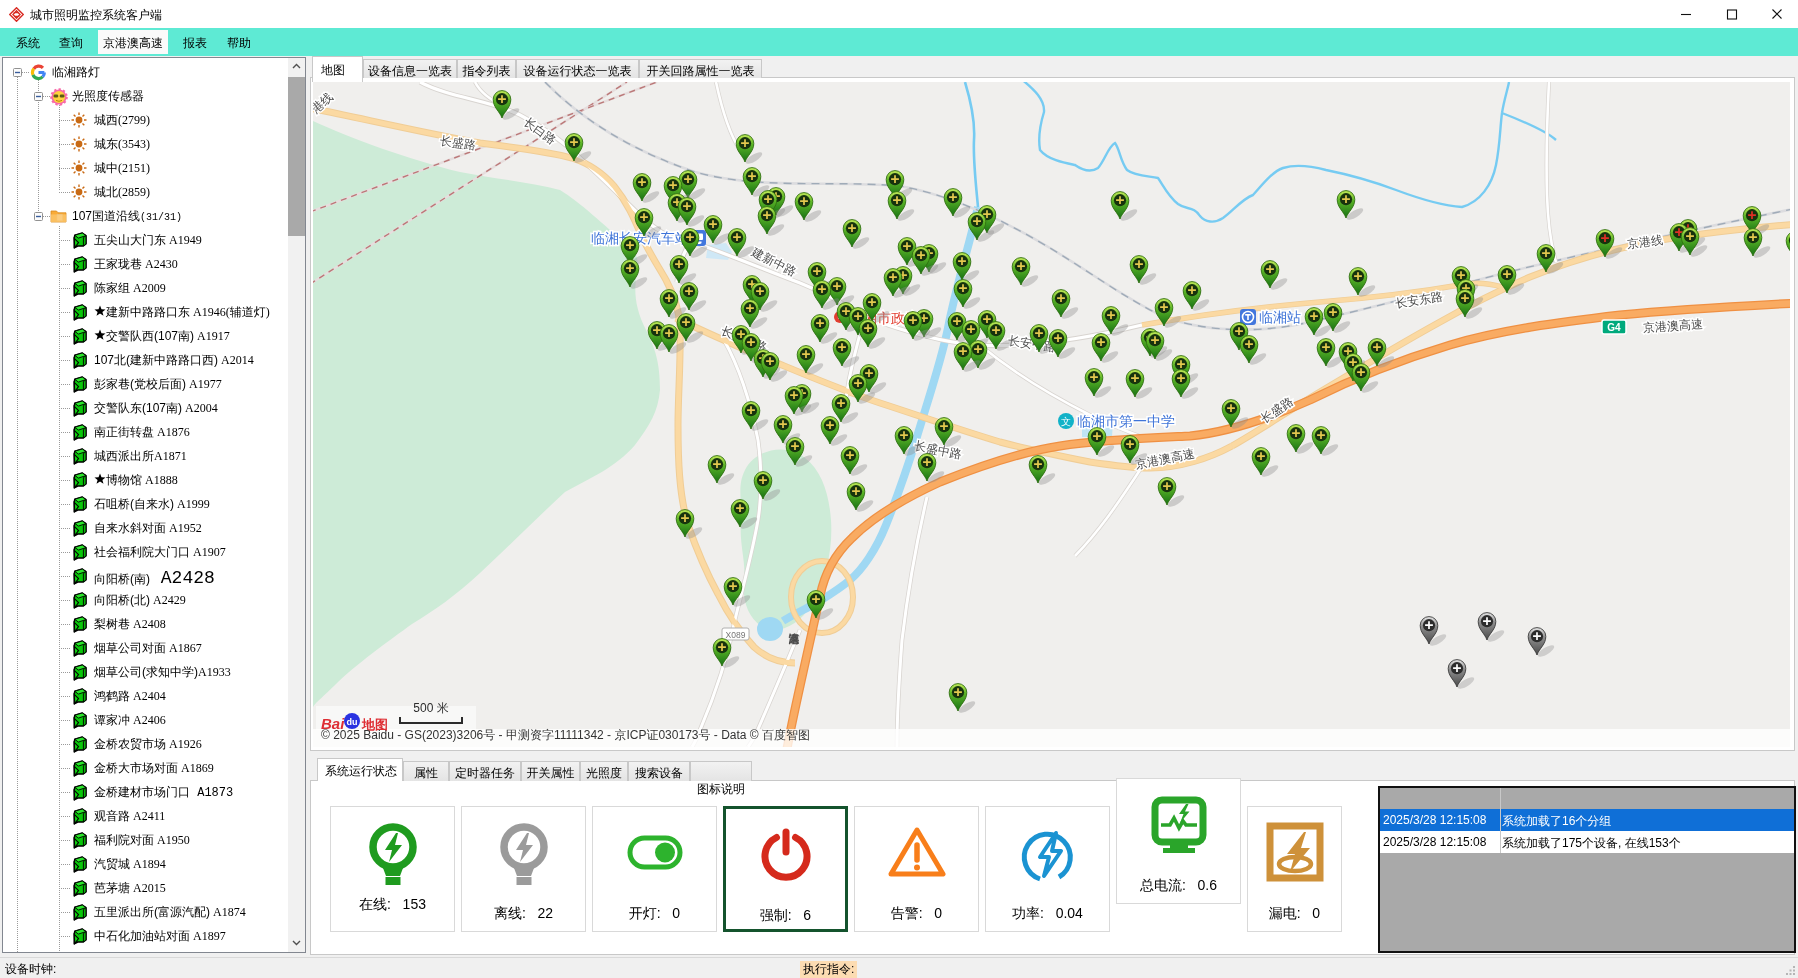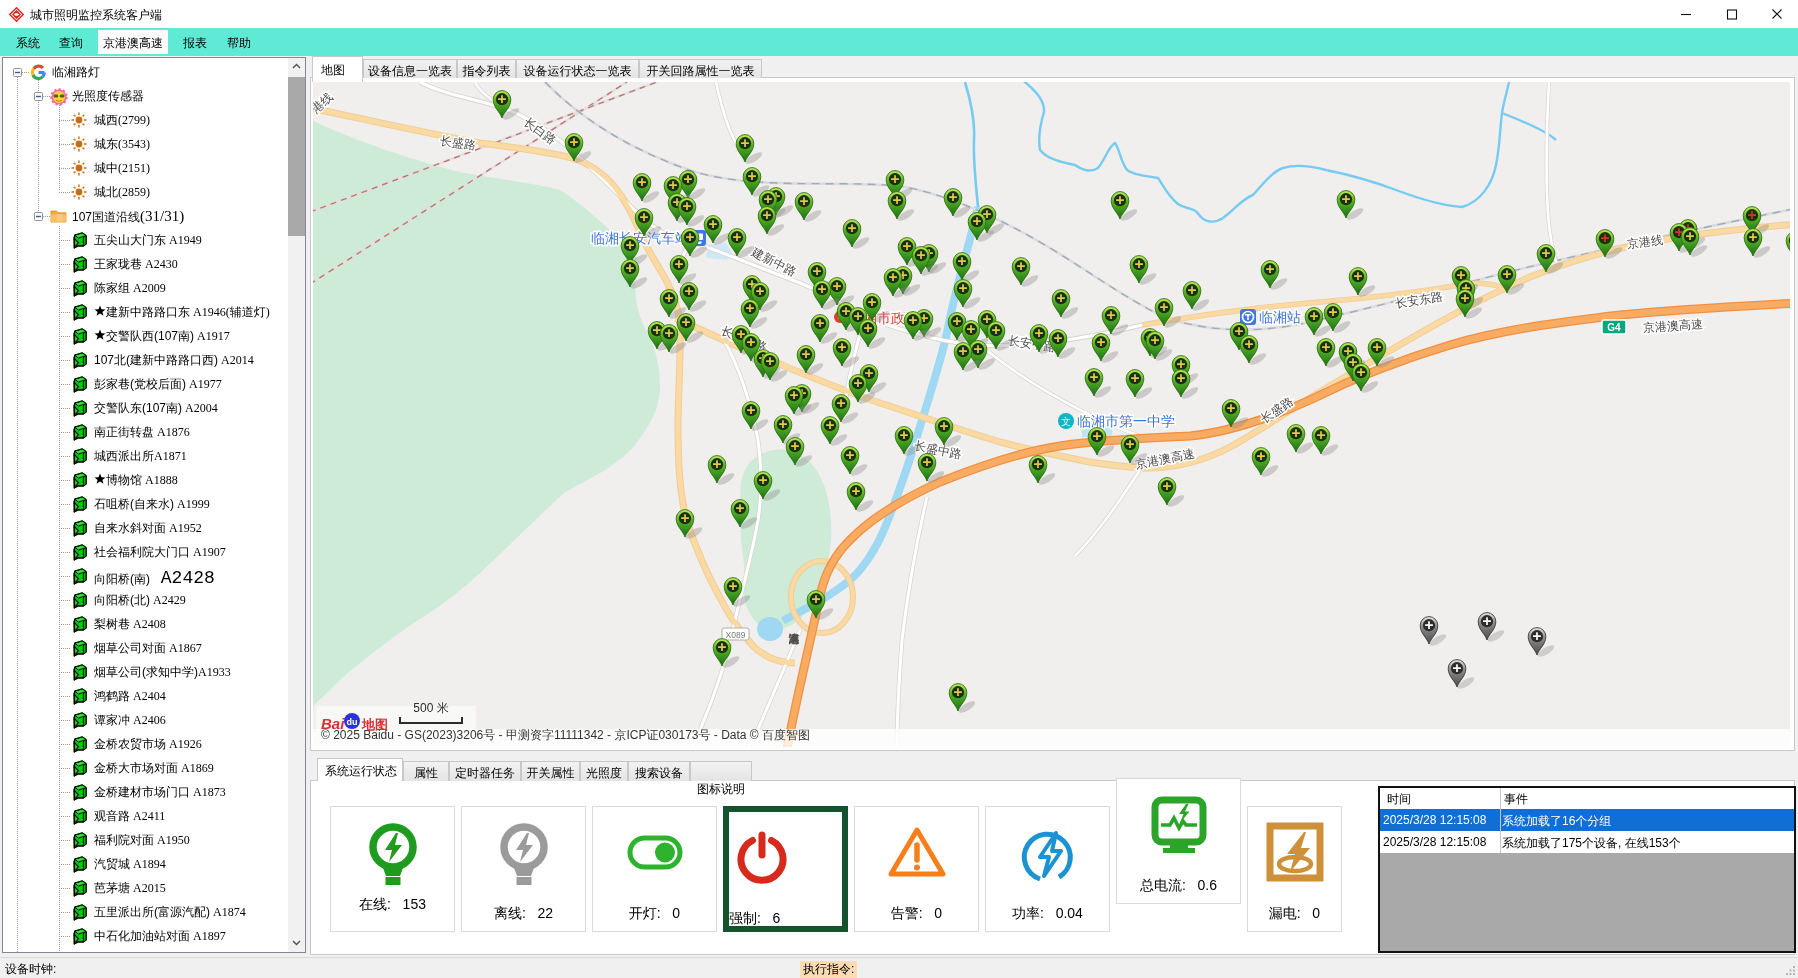--- a/index.html
+++ b/index.html
@@ -395,21 +395,21 @@
         <rect x="0.5" y="0.5" width="8" height="8" fill="#fcfcfc" stroke="#919191" rx="1"></rect>
         <path d="M2,4.5 h5" stroke="#3a5d9c" stroke-width="1.4"></path>
       </svg>
 <div style="position:absolute;left:49px;top:206.5px;width:18px;height:17px">
         <svg class="ti" width="17" height="16" viewBox="0 0 17 16">
 <path d="M1,3 h5.5 l1.5,1.8 H16 V14 H1 Z" fill="#f9ab38" stroke="#d88a1e" stroke-width="0.8"></path>
 <rect x="7" y="6.8" width="5.5" height="6" fill="#fff" stroke="#ccc" stroke-width="0.6"></rect>
 <path d="M1,6.4 H16 V14 H1 Z" fill="#fbc367" opacity="0.85"></path>
         </svg>
       </div>
-<span style="position:absolute;left:71px;top:207.0px;font-size:12px;white-space:nowrap">107国道沿线<span style="font-family:Liberation Serif, serif;font-size:15px">(31/31)</span></span>
+<span style="position:absolute;left:71px;top:207.0px;font-size:12px;white-space:nowrap">107国道沿线<span style="font-family:Liberation Mono, monospace;font-size:10px">(31/31)</span></span>
 <div style="position:absolute;left:58px;top:239.0px;width:12px;height:1px;background-image:repeating-linear-gradient(to right,#9a9a9a 0 1px,transparent 1px 2px)"></div>
 <div style="position:absolute;left:70px;top:230.5px;width:18px;height:17px">
         <svg class="ti" width="16" height="17" viewBox="0 0 16 17">
 <path d="M3.2,6.2 L3.8,3.2 L11.3,1 L15,3.6 L15,12 L12.3,14 L6.8,14 L3.2,15.8 Z" fill="#09c709" stroke="#000" stroke-width="1.5" stroke-linejoin="round"></path>
 <path d="M3.8,3.2 L11.3,1 L15,3.6 L7.3,6.1 Z" fill="#2ae52a" stroke="#000" stroke-width="0.9"></path>
 <path d="M12.4,5.6 L15,3.6 L15,12 L12.4,14 Z" fill="#0ab50a" stroke="#000" stroke-width="0.9"></path>
 <path d="M3.2,6.3 L7.5,10.5 L3.8,15.5 Z" fill="#12d412" stroke="#000" stroke-width="1.1"></path>
         </svg>
       </div>
 <span style="position:absolute;left:93px;top:231.0px;font-size:12px;white-space:nowrap">五尖山大门东<span style="font-family:'Liberation Serif',serif;font-size:12px"> A1949</span></span>
@@ -641,21 +641,21 @@
 <span style="position:absolute;left:93px;top:759.0px;font-size:12px;white-space:nowrap">金桥大市场对面<span style="font-family:'Liberation Serif',serif;font-size:12px"> A1869</span></span>
 <div style="position:absolute;left:58px;top:791.0px;width:12px;height:1px;background-image:repeating-linear-gradient(to right,#9a9a9a 0 1px,transparent 1px 2px)"></div>
 <div style="position:absolute;left:70px;top:782.5px;width:18px;height:17px">
         <svg class="ti" width="16" height="17" viewBox="0 0 16 17">
 <path d="M3.2,6.2 L3.8,3.2 L11.3,1 L15,3.6 L15,12 L12.3,14 L6.8,14 L3.2,15.8 Z" fill="#09c709" stroke="#000" stroke-width="1.5" stroke-linejoin="round"></path>
 <path d="M3.8,3.2 L11.3,1 L15,3.6 L7.3,6.1 Z" fill="#2ae52a" stroke="#000" stroke-width="0.9"></path>
 <path d="M12.4,5.6 L15,3.6 L15,12 L12.4,14 Z" fill="#0ab50a" stroke="#000" stroke-width="0.9"></path>
 <path d="M3.2,6.3 L7.5,10.5 L3.8,15.5 Z" fill="#12d412" stroke="#000" stroke-width="1.1"></path>
         </svg>
       </div>
-<span style="position:absolute;left:93px;top:783.0px;font-size:12px;white-space:nowrap">金桥建材市场门口<span style="font-family:Liberation Serif, serif;font-size:12px"> A1873</span></span>
+<span style="position:absolute;left:93px;top:783.0px;font-size:12px;white-space:nowrap">金桥建材市场门口<span style="font-family:Liberation Mono, monospace;font-size:12px"> A1873</span></span>
 <div style="position:absolute;left:58px;top:815.0px;width:12px;height:1px;background-image:repeating-linear-gradient(to right,#9a9a9a 0 1px,transparent 1px 2px)"></div>
 <div style="position:absolute;left:70px;top:806.5px;width:18px;height:17px">
         <svg class="ti" width="16" height="17" viewBox="0 0 16 17">
 <path d="M3.2,6.2 L3.8,3.2 L11.3,1 L15,3.6 L15,12 L12.3,14 L6.8,14 L3.2,15.8 Z" fill="#09c709" stroke="#000" stroke-width="1.5" stroke-linejoin="round"></path>
 <path d="M3.8,3.2 L11.3,1 L15,3.6 L7.3,6.1 Z" fill="#2ae52a" stroke="#000" stroke-width="0.9"></path>
 <path d="M12.4,5.6 L15,3.6 L15,12 L12.4,14 Z" fill="#0ab50a" stroke="#000" stroke-width="0.9"></path>
 <path d="M3.2,6.3 L7.5,10.5 L3.8,15.5 Z" fill="#12d412" stroke="#000" stroke-width="1.1"></path>
         </svg>
       </div>
 <span style="position:absolute;left:93px;top:807.0px;font-size:12px;white-space:nowrap">观音路<span style="font-family:'Liberation Serif',serif;font-size:12px"> A2411</span></span>
@@ -755,21 +755,21 @@
       </svg></div>
 <div style="font-size:14px;margin-top:9px;white-space:nowrap">离线:&nbsp;&nbsp; 22</div>
   </div>
 <div style="position:absolute;left:592px;top:806px;width:125px;height:126px;background:#fff;border:1px solid #d9d9d9;box-sizing:border-box;text-align:center">
 <div style="margin-top:13px;height:76px"><svg width="66" height="72" viewBox="0 0 66 72">
         <rect x="8" y="18" width="50" height="29" rx="14.5" fill="#fff" stroke="#2db32d" stroke-width="5"></rect>
         <circle cx="43" cy="32.5" r="10" fill="#2db32d"></circle>
       </svg></div>
 <div style="font-size:14px;margin-top:9px;white-space:nowrap">开灯:&nbsp;&nbsp; 0</div>
   </div>
-<div style="position:absolute;left:723px;top:806px;width:125px;height:126px;background:#fff;border:6px solid #14532d;box-sizing:border-box;text-align:left">
+<div style="position:absolute;left:723px;top:806px;width:125px;height:126px;background:#fff;border:3px solid #14532d;box-sizing:border-box;text-align:center">
 <div style="margin-top:13px;height:76px"><svg width="66" height="72" viewBox="0 0 66 72">
         <g fill="none" stroke="#d52a1c" stroke-linecap="round">
           <path d="M23.5,15.5 A21,21 0 1 0 42.5,15.5" stroke-width="7"></path>
           <path d="M33,10 V30" stroke-width="7"></path>
         </g>
       </svg></div>
 <div style="font-size:14px;margin-top:9px;white-space:nowrap">强制:&nbsp;&nbsp; 6</div>
   </div>
 <div style="position:absolute;left:854px;top:806px;width:125px;height:126px;background:#fff;border:1px solid #d9d9d9;box-sizing:border-box;text-align:center">
 <div style="margin-top:13px;height:76px"><svg width="66" height="72" viewBox="0 0 66 72">
@@ -797,24 +797,20 @@
   </div>
 <div style="position:absolute;left:1247px;top:806px;width:95px;height:126px;background:#fff;border:1px solid #d9d9d9;box-sizing:border-box;text-align:center">
 <div style="margin-top:13px;height:76px"><svg width="66" height="72" viewBox="0 0 66 72">
         <rect x="8" y="6" width="50" height="52" fill="#fff" stroke="#ce913a" stroke-width="7"></rect>
         <ellipse cx="33" cy="44" rx="16" ry="7" fill="none" stroke="#ce913a" stroke-width="4.5"></ellipse>
         <path d="M42,12 L25,34 h8 L28,52 L48,28 h-9 l5,-16 Z" fill="#ce913a"></path>
       </svg></div>
 <div style="font-size:14px;margin-top:9px;white-space:nowrap">漏电:&nbsp;&nbsp; 0</div>
   </div>
 <div style="position:absolute;left:1378px;top:786px;width:418px;height:167px;background:#a9a9a9;border:2px solid #111;box-sizing:border-box;font-size:12px">
-<div style="position:absolute;left:0;top:0;width:100%;height:21px;background:#fff;border-bottom:1px solid #c0c0c0">
-      <span style="position:absolute;left:7px;top:3px">时间</span>
-      <span style="position:absolute;left:124px;top:3px">事件</span>
-    </div>
 <div style="position:absolute;left:0;top:21px;width:100%;height:22px;background:#0f6fd7;color:#fff">
       <span style="position:absolute;left:3px;top:4px">2025/3/28 12:15:08</span>
       <span style="position:absolute;left:122px;top:4px">系统加载了16个分组</span>
     </div>
 <div style="position:absolute;left:0;top:43px;width:100%;height:22px;background:#fff">
       <span style="position:absolute;left:3px;top:4px">2025/3/28 12:15:08</span>
       <span style="position:absolute;left:122px;top:4px">系统加载了175个设备, 在线153个</span>
     </div>
 <div style="position:absolute;left:120px;top:0;width:1px;height:65px;background:#c8c8c8"></div>
 </div>

